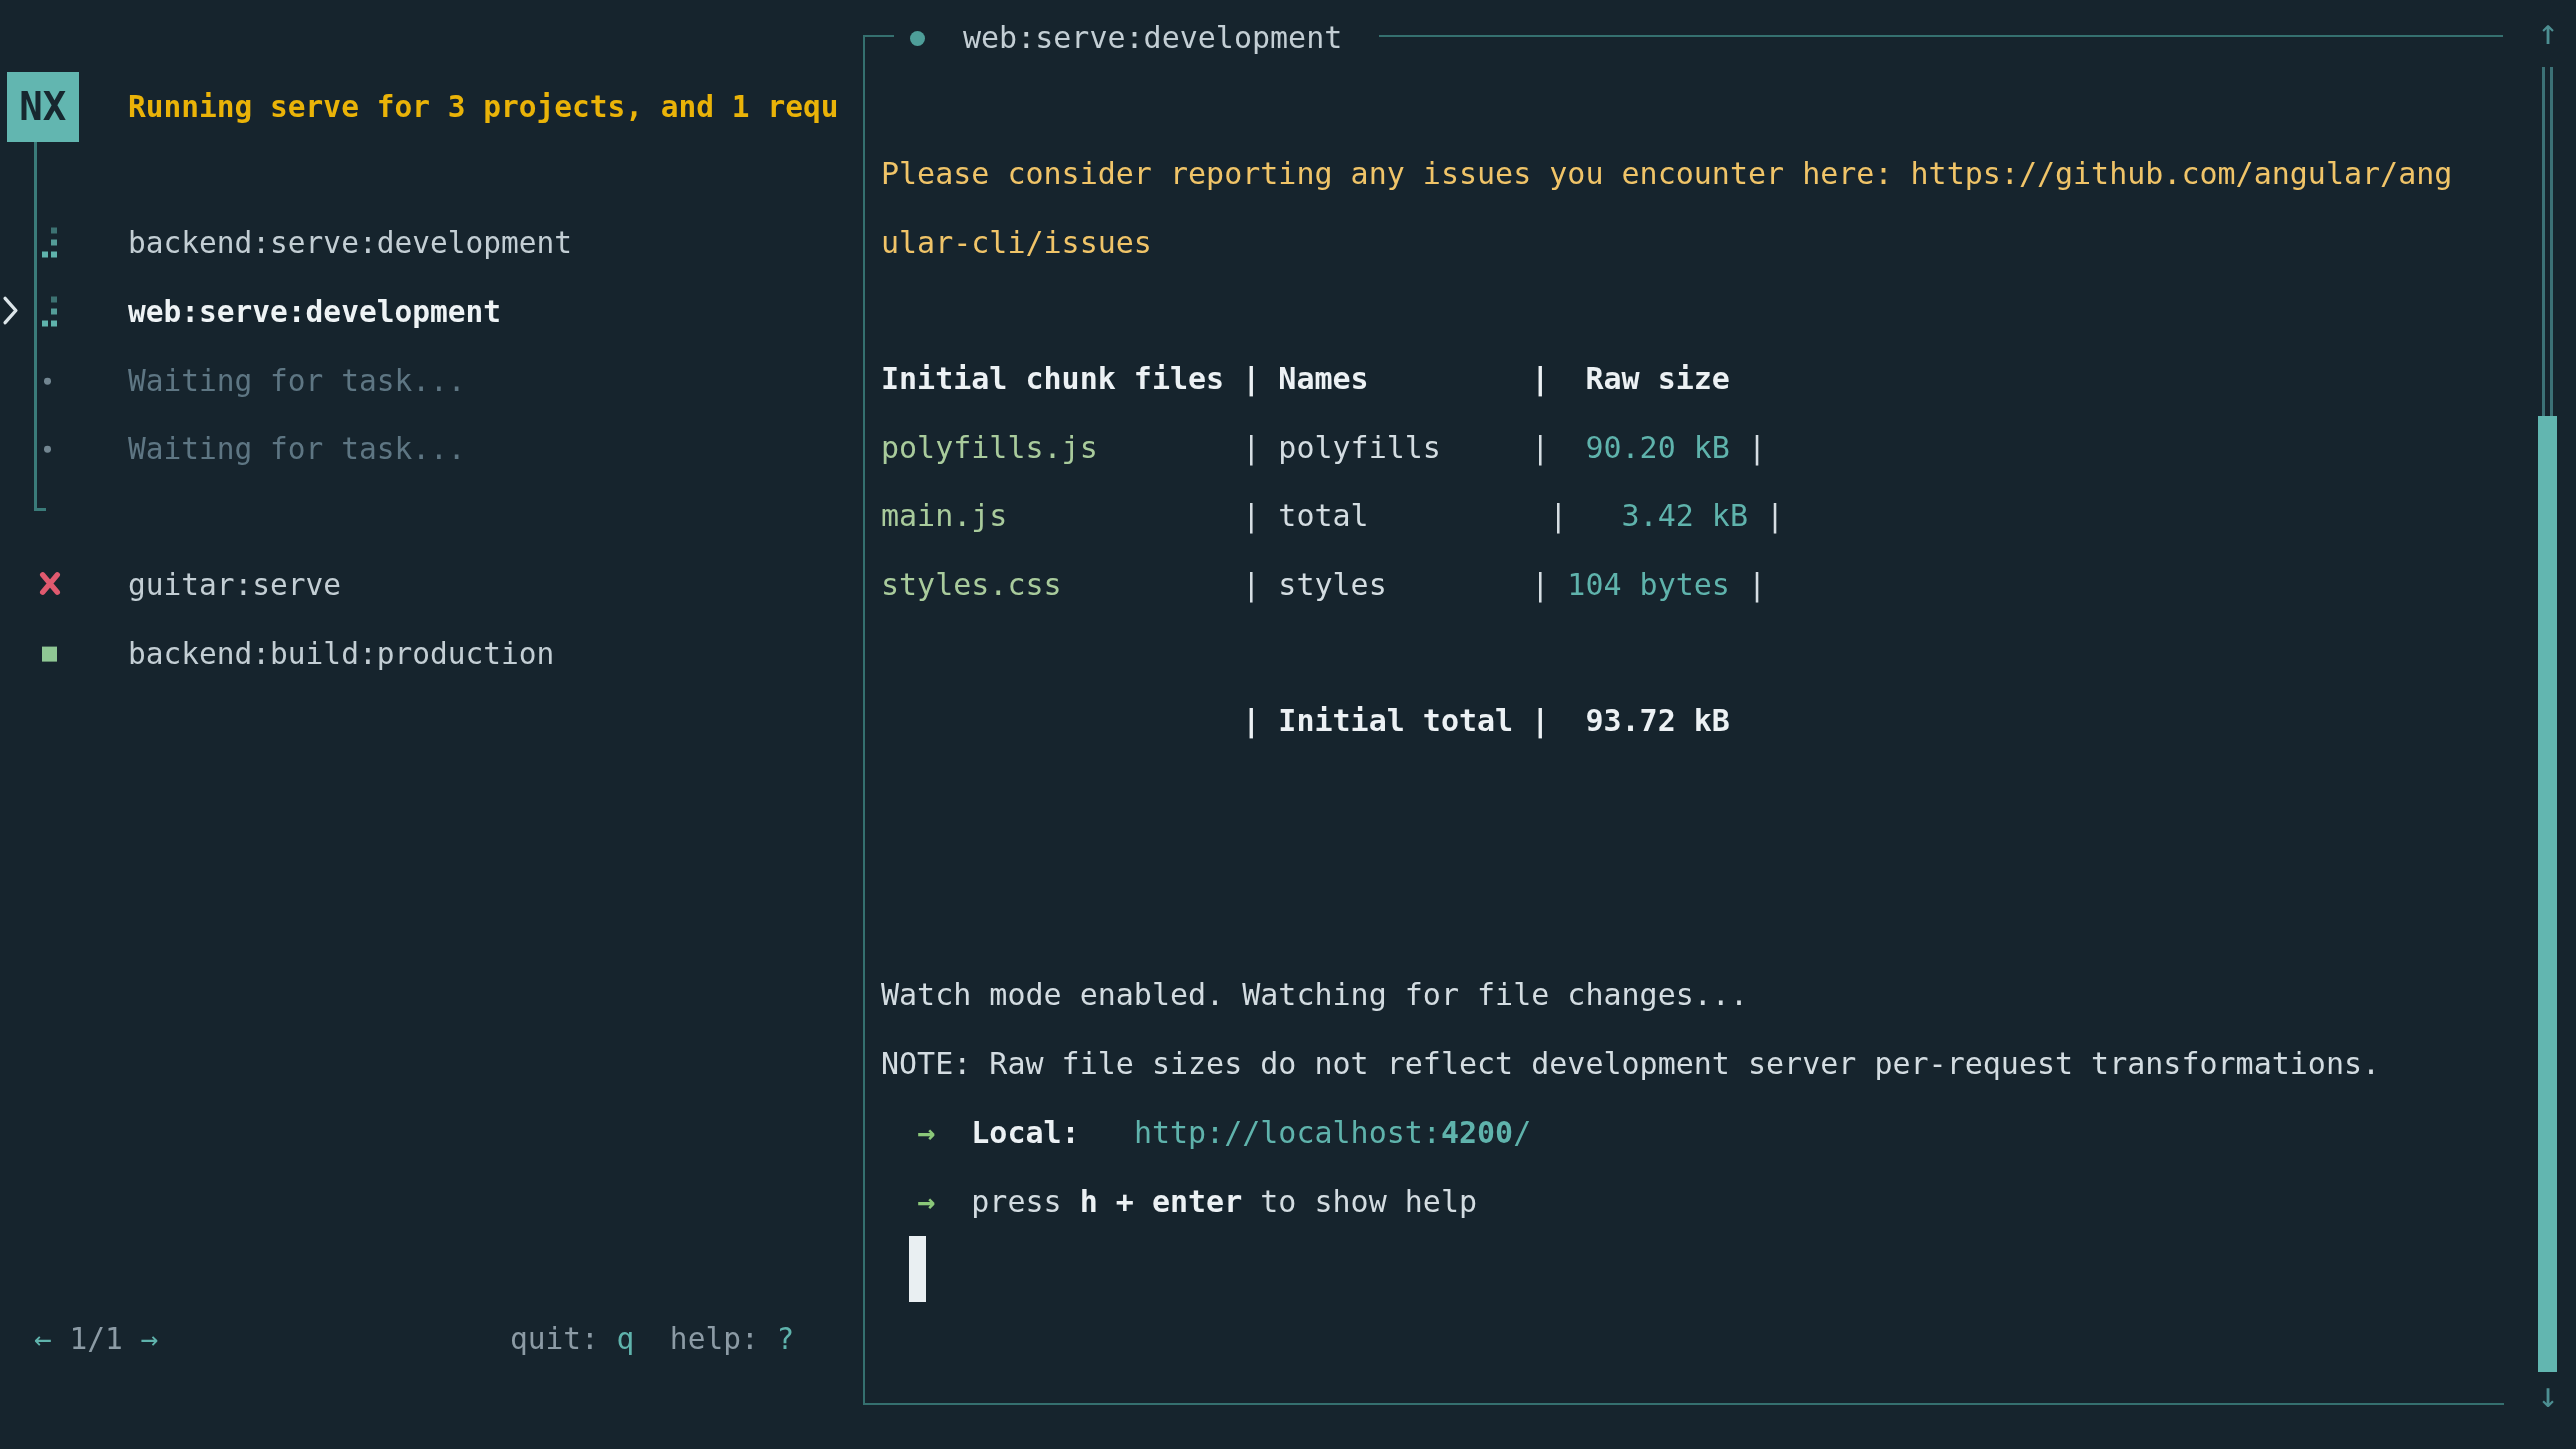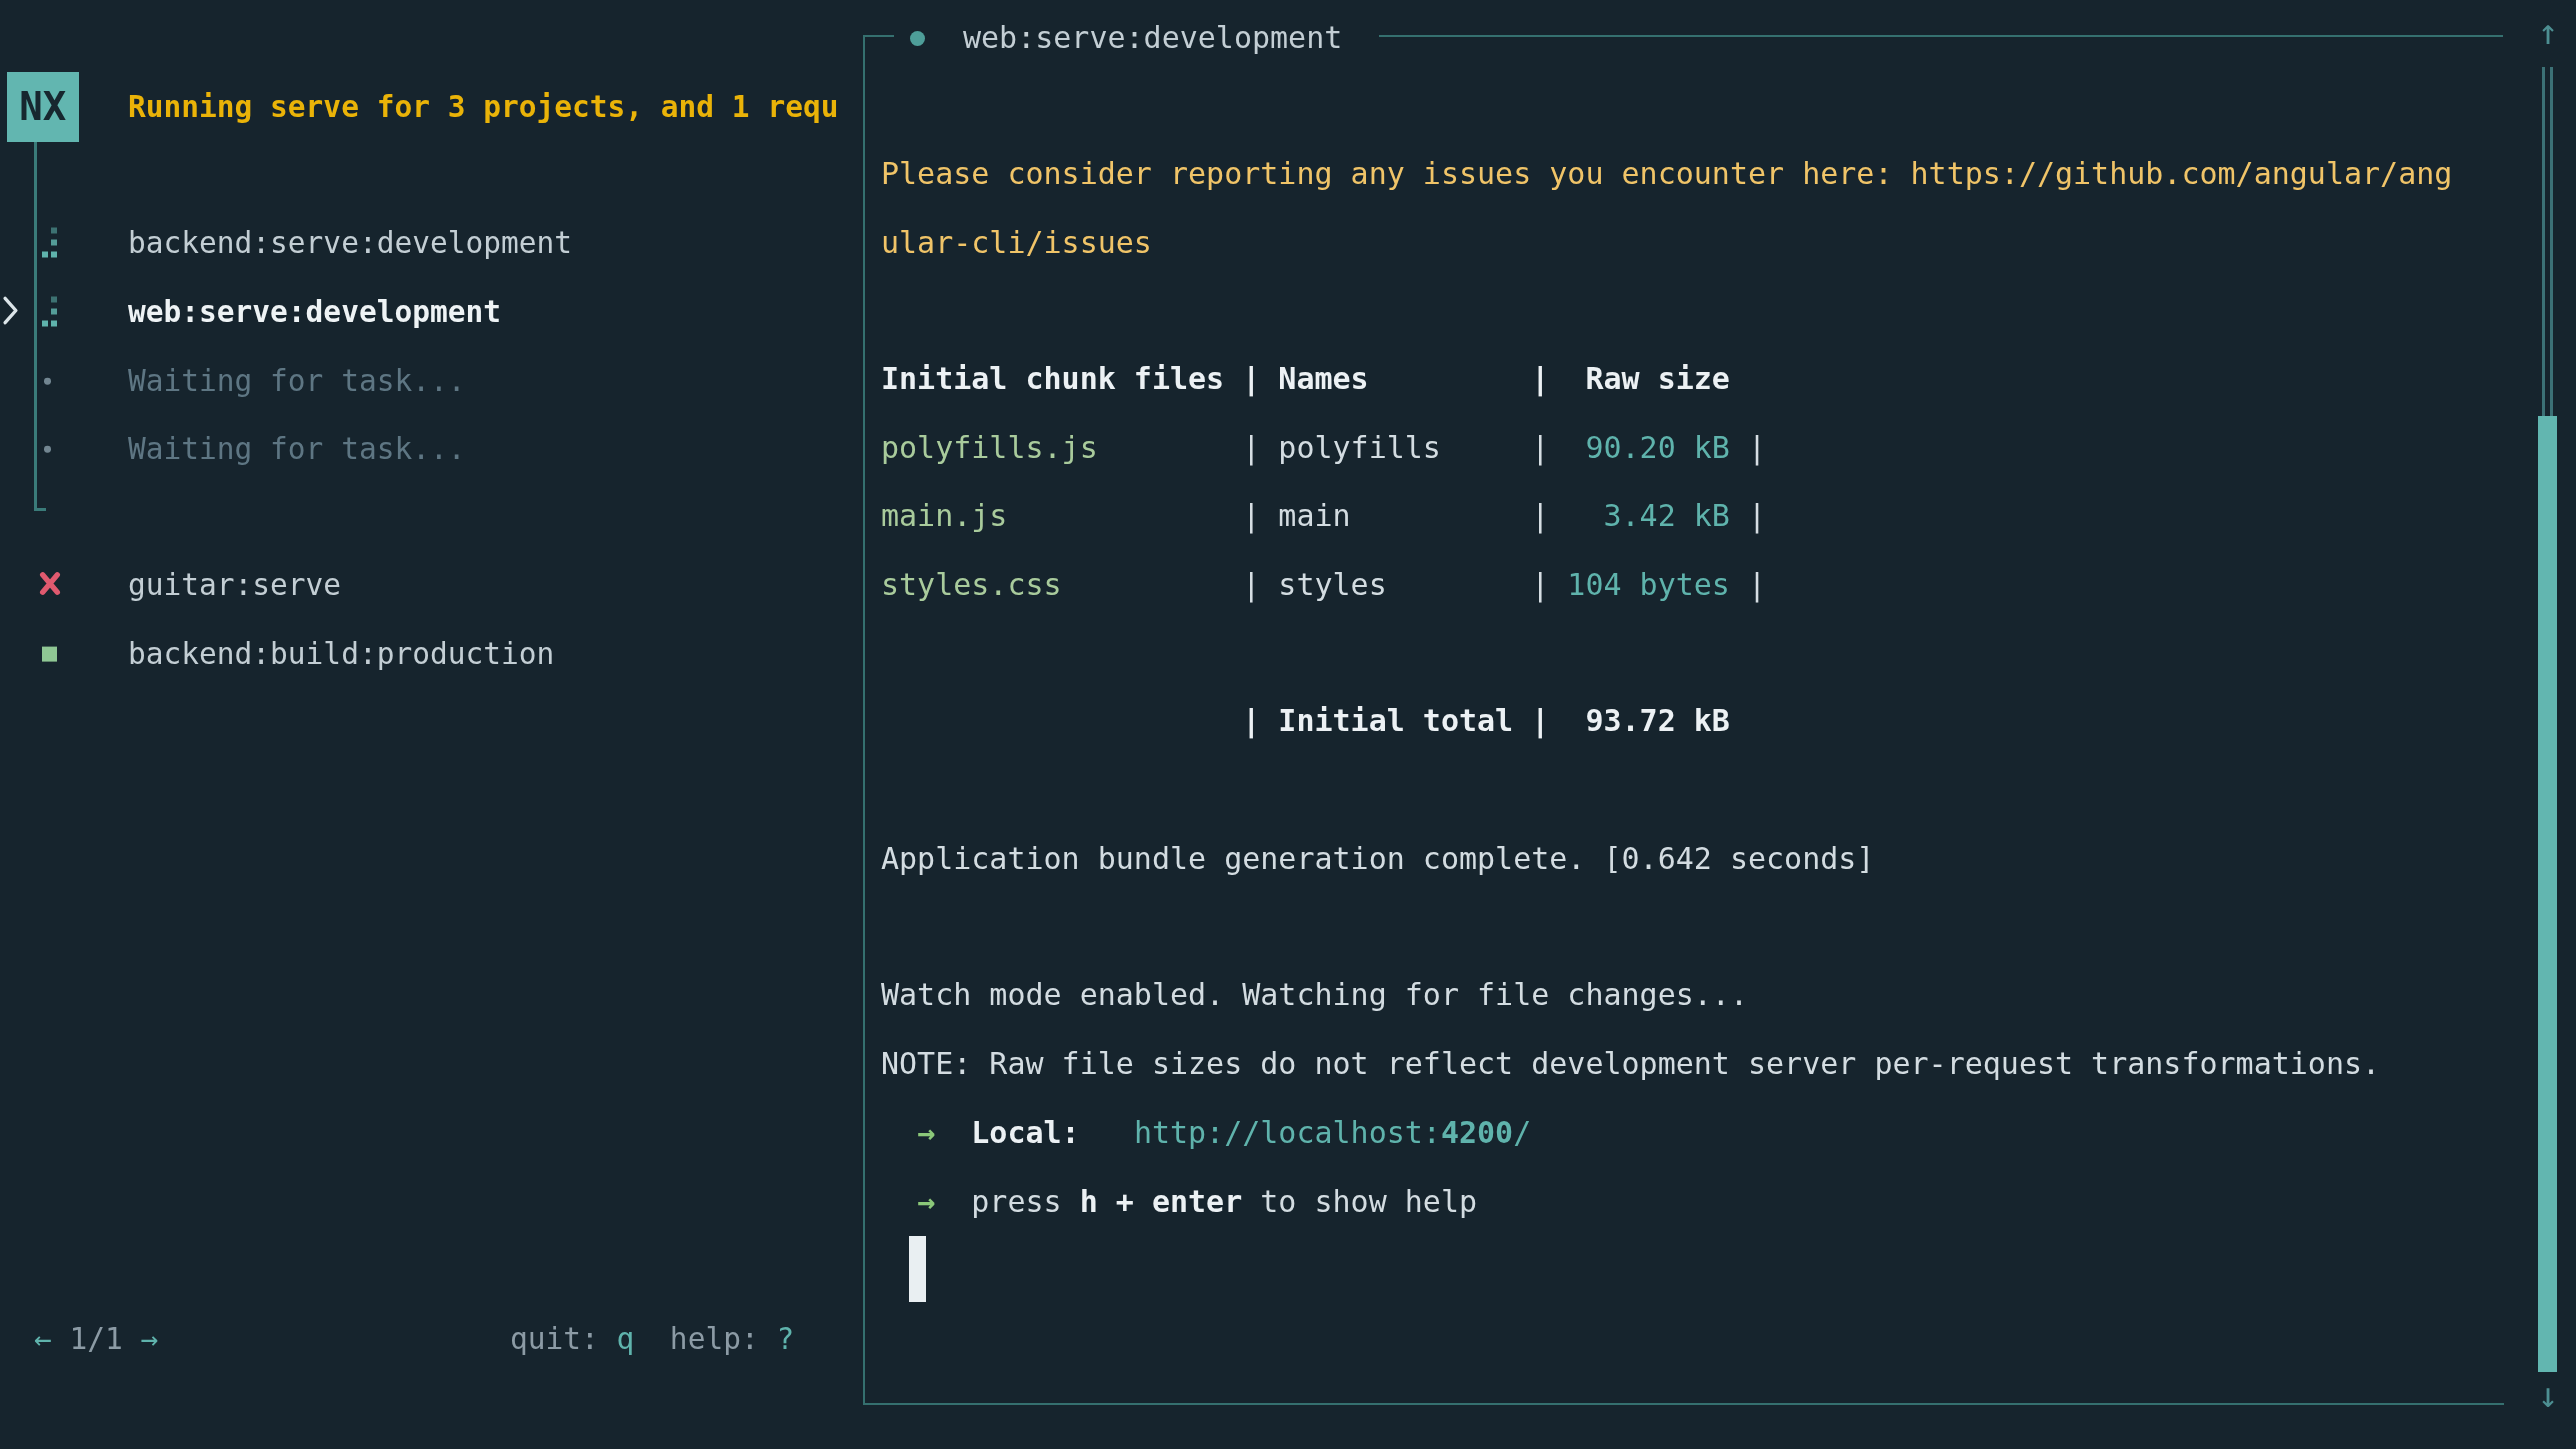--- a/index.html
+++ b/index.html
@@ -134,27 +134,26 @@
   <div class="pane-dot"></div>
   <div class="pane-title">web:serve:development</div>
 
   <div class="mline t-yellow" style="top:140px">Please consider reporting any issues you encounter here: https://github.com/angular/ang</div>
   <div class="mline t-bright" style="top:345px"><span>Initial chunk files </span><span>| </span><span>Names         </span><span>| </span><span> Raw size</span></div>
 
   <div class="mline t-yellow" style="top:209px">ular-cli/issues</div>
 
   <div class="mline" style="top:414px"><span class="t-file">polyfills.js        </span><span class="t-pipe">| </span><span class="t-body">polyfills     </span><span class="t-pipe">| </span><span class="t-teal"> 90.20 kB</span><span class="t-pipe"> |</span></div>
 
-  <div class="mline" style="top:482px"><span class="t-file">main.js             </span><span class="t-pipe">| </span><span class="t-body">main          </span><span class="t-pipe">| </span><span class="t-teal">  3.42 kB</span><span class="t-pipe"> |</span></div>
+  <div class="mline" style="top:482px"><span class="t-file">main.js             </span><span class="t-pipe">| </span><span class="t-body">total          </span><span class="t-pipe">| </span><span class="t-teal">  3.42 kB</span><span class="t-pipe"> |</span></div>
 
   <div class="mline" style="top:551px"><span class="t-file">styles.css          </span><span class="t-pipe">| </span><span class="t-body">styles        </span><span class="t-pipe">| </span><span class="t-teal">104 bytes</span><span class="t-pipe"> |</span></div>
 
   <div class="mline t-bright" style="top:687px"><span>                    </span><span>| </span><span>Initial total </span><span>| </span><span> 93.72 kB</span></div>
 
-  <div class="mline t-body" style="top:825px">Application bundle generation complete. [0.642 seconds]</div>
   <div class="mline t-body" style="top:1030px">NOTE: Raw file sizes do not reflect development server per-request transformations.</div>
   <div class="mline t-body" style="top:961px">Watch mode enabled. Watching for file changes...</div>
 
   <div class="mline" style="top:1099px"><span>  </span><span class="t-garrow">→</span><span>  </span><span class="t-bright">Local:</span><span>   </span><span class="t-teal">http://localhost:</span><span class="t-tealb">4200</span><span class="t-teal">/</span></div>
 
   <div class="mline" style="top:1168px"><span>  </span><span class="t-garrow">→</span><span>  </span><span class="t-body">press </span><span class="t-bright">h + enter</span><span class="t-body"> to show help</span></div>
 
   <div class="cursor"></div>
 
   <div class="sb-up">↑</div>

